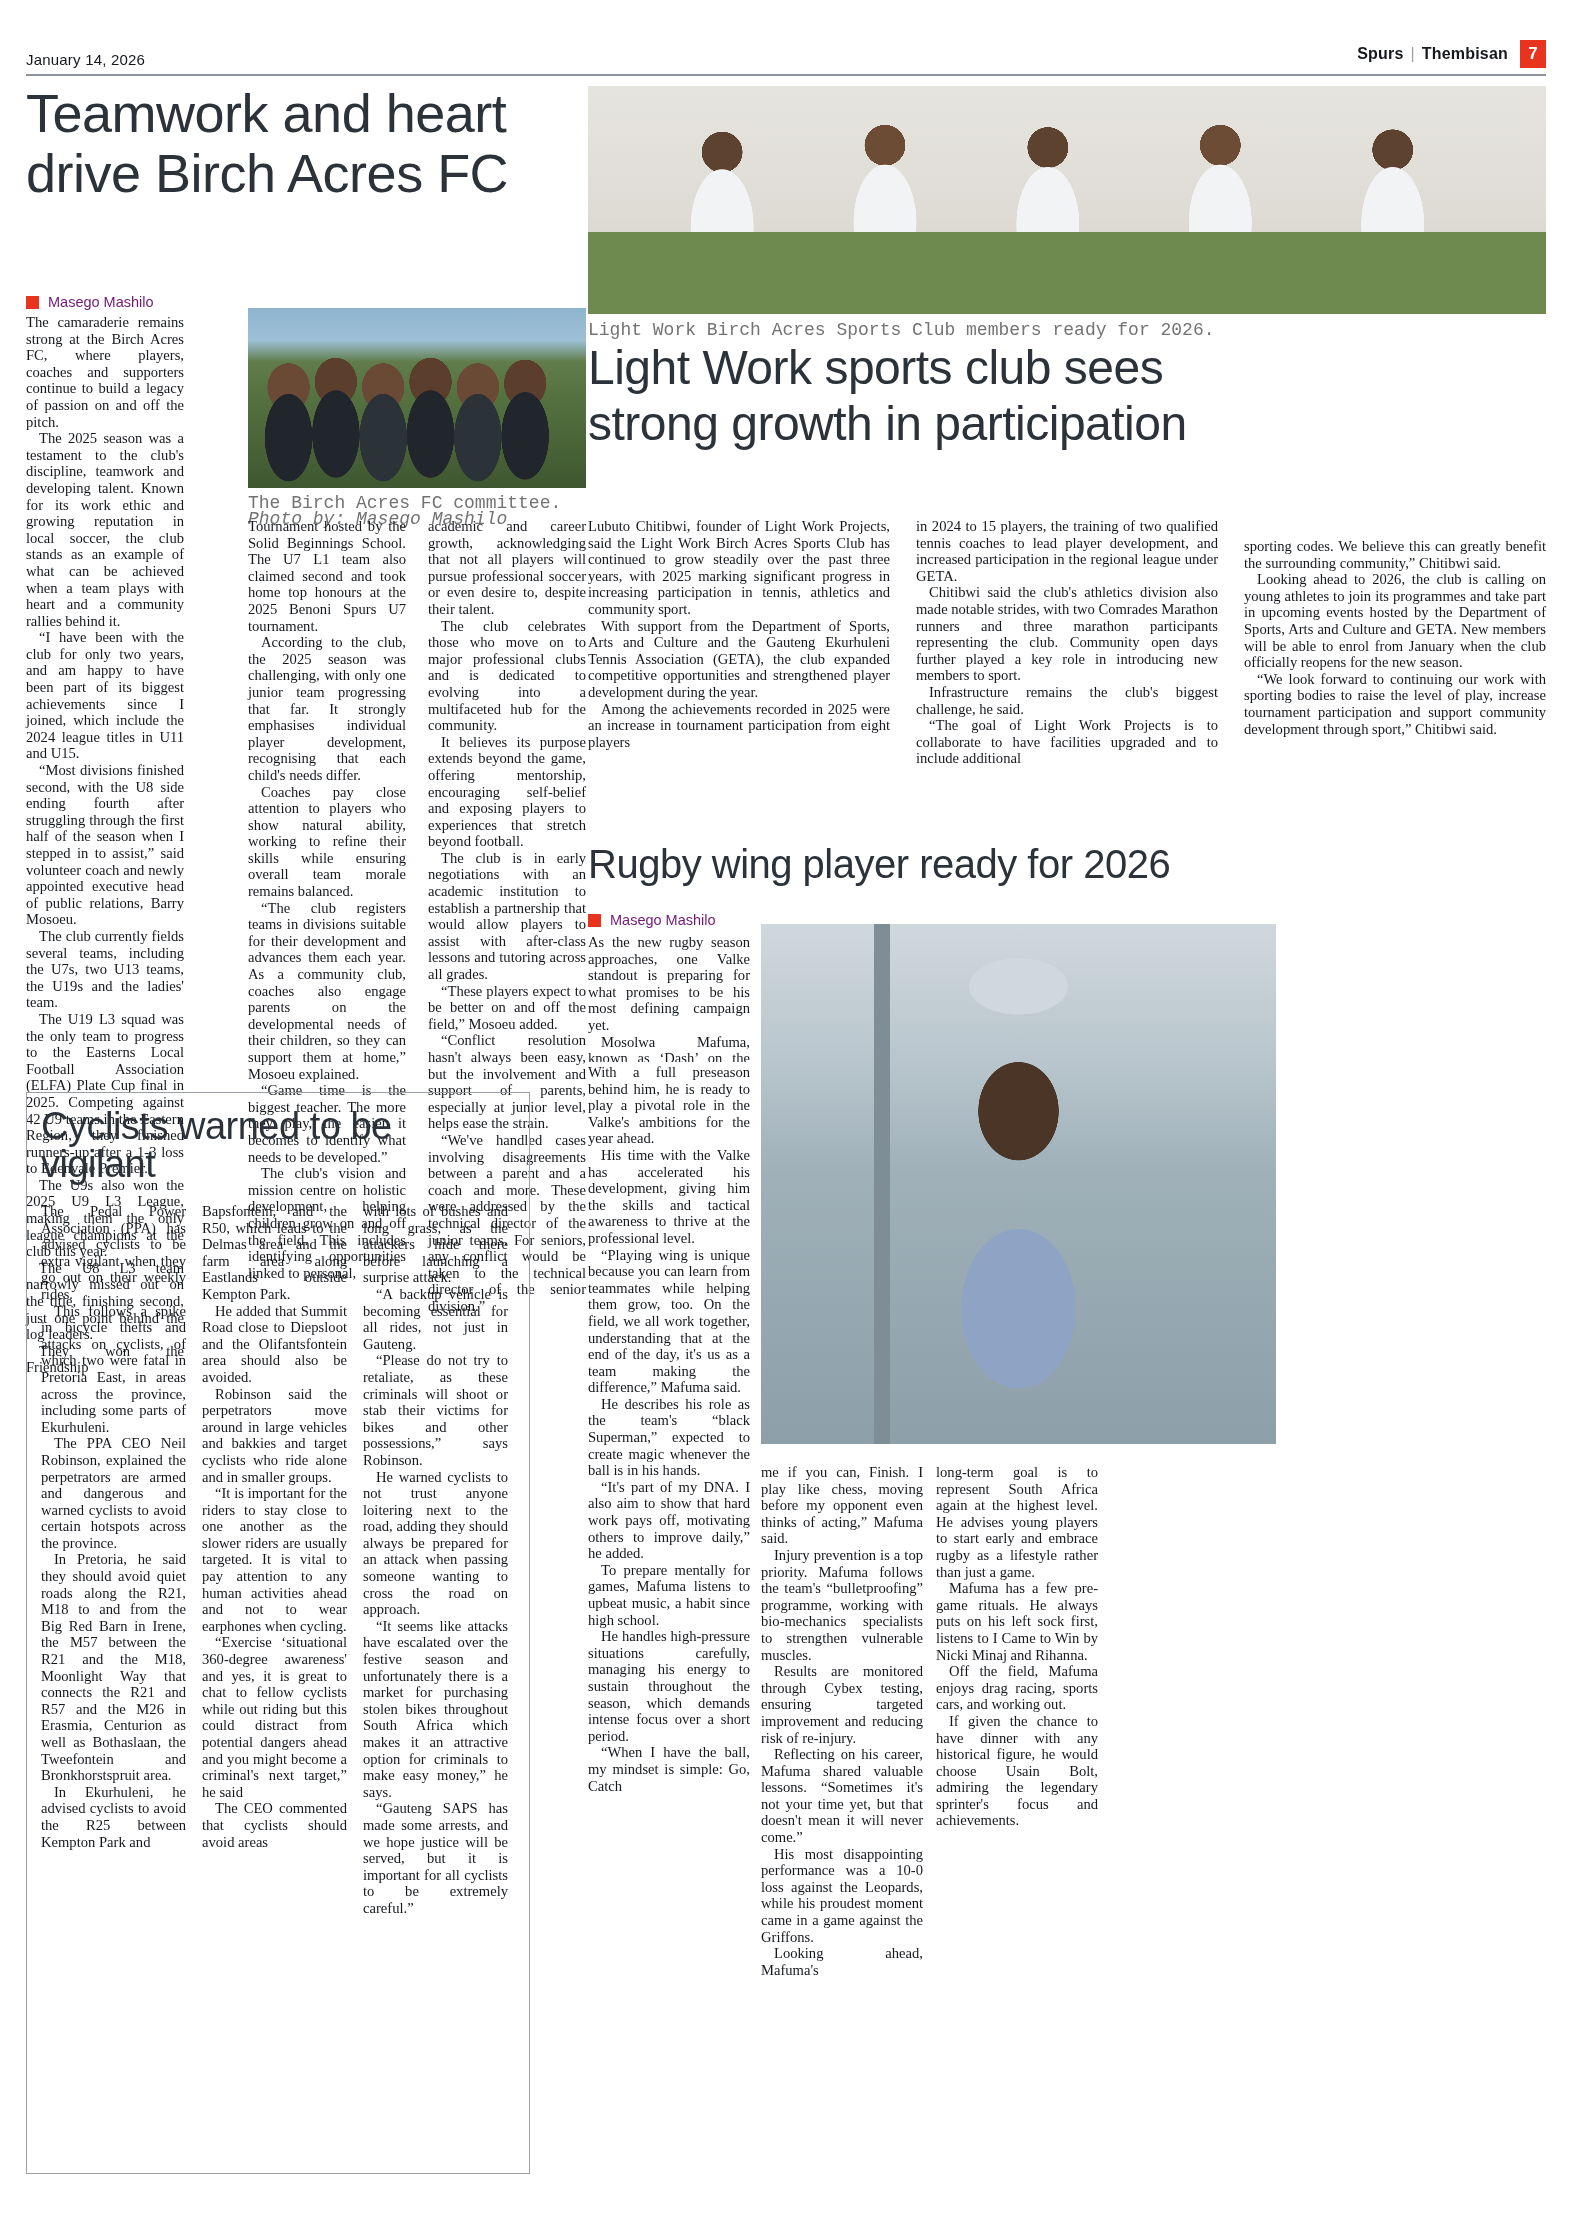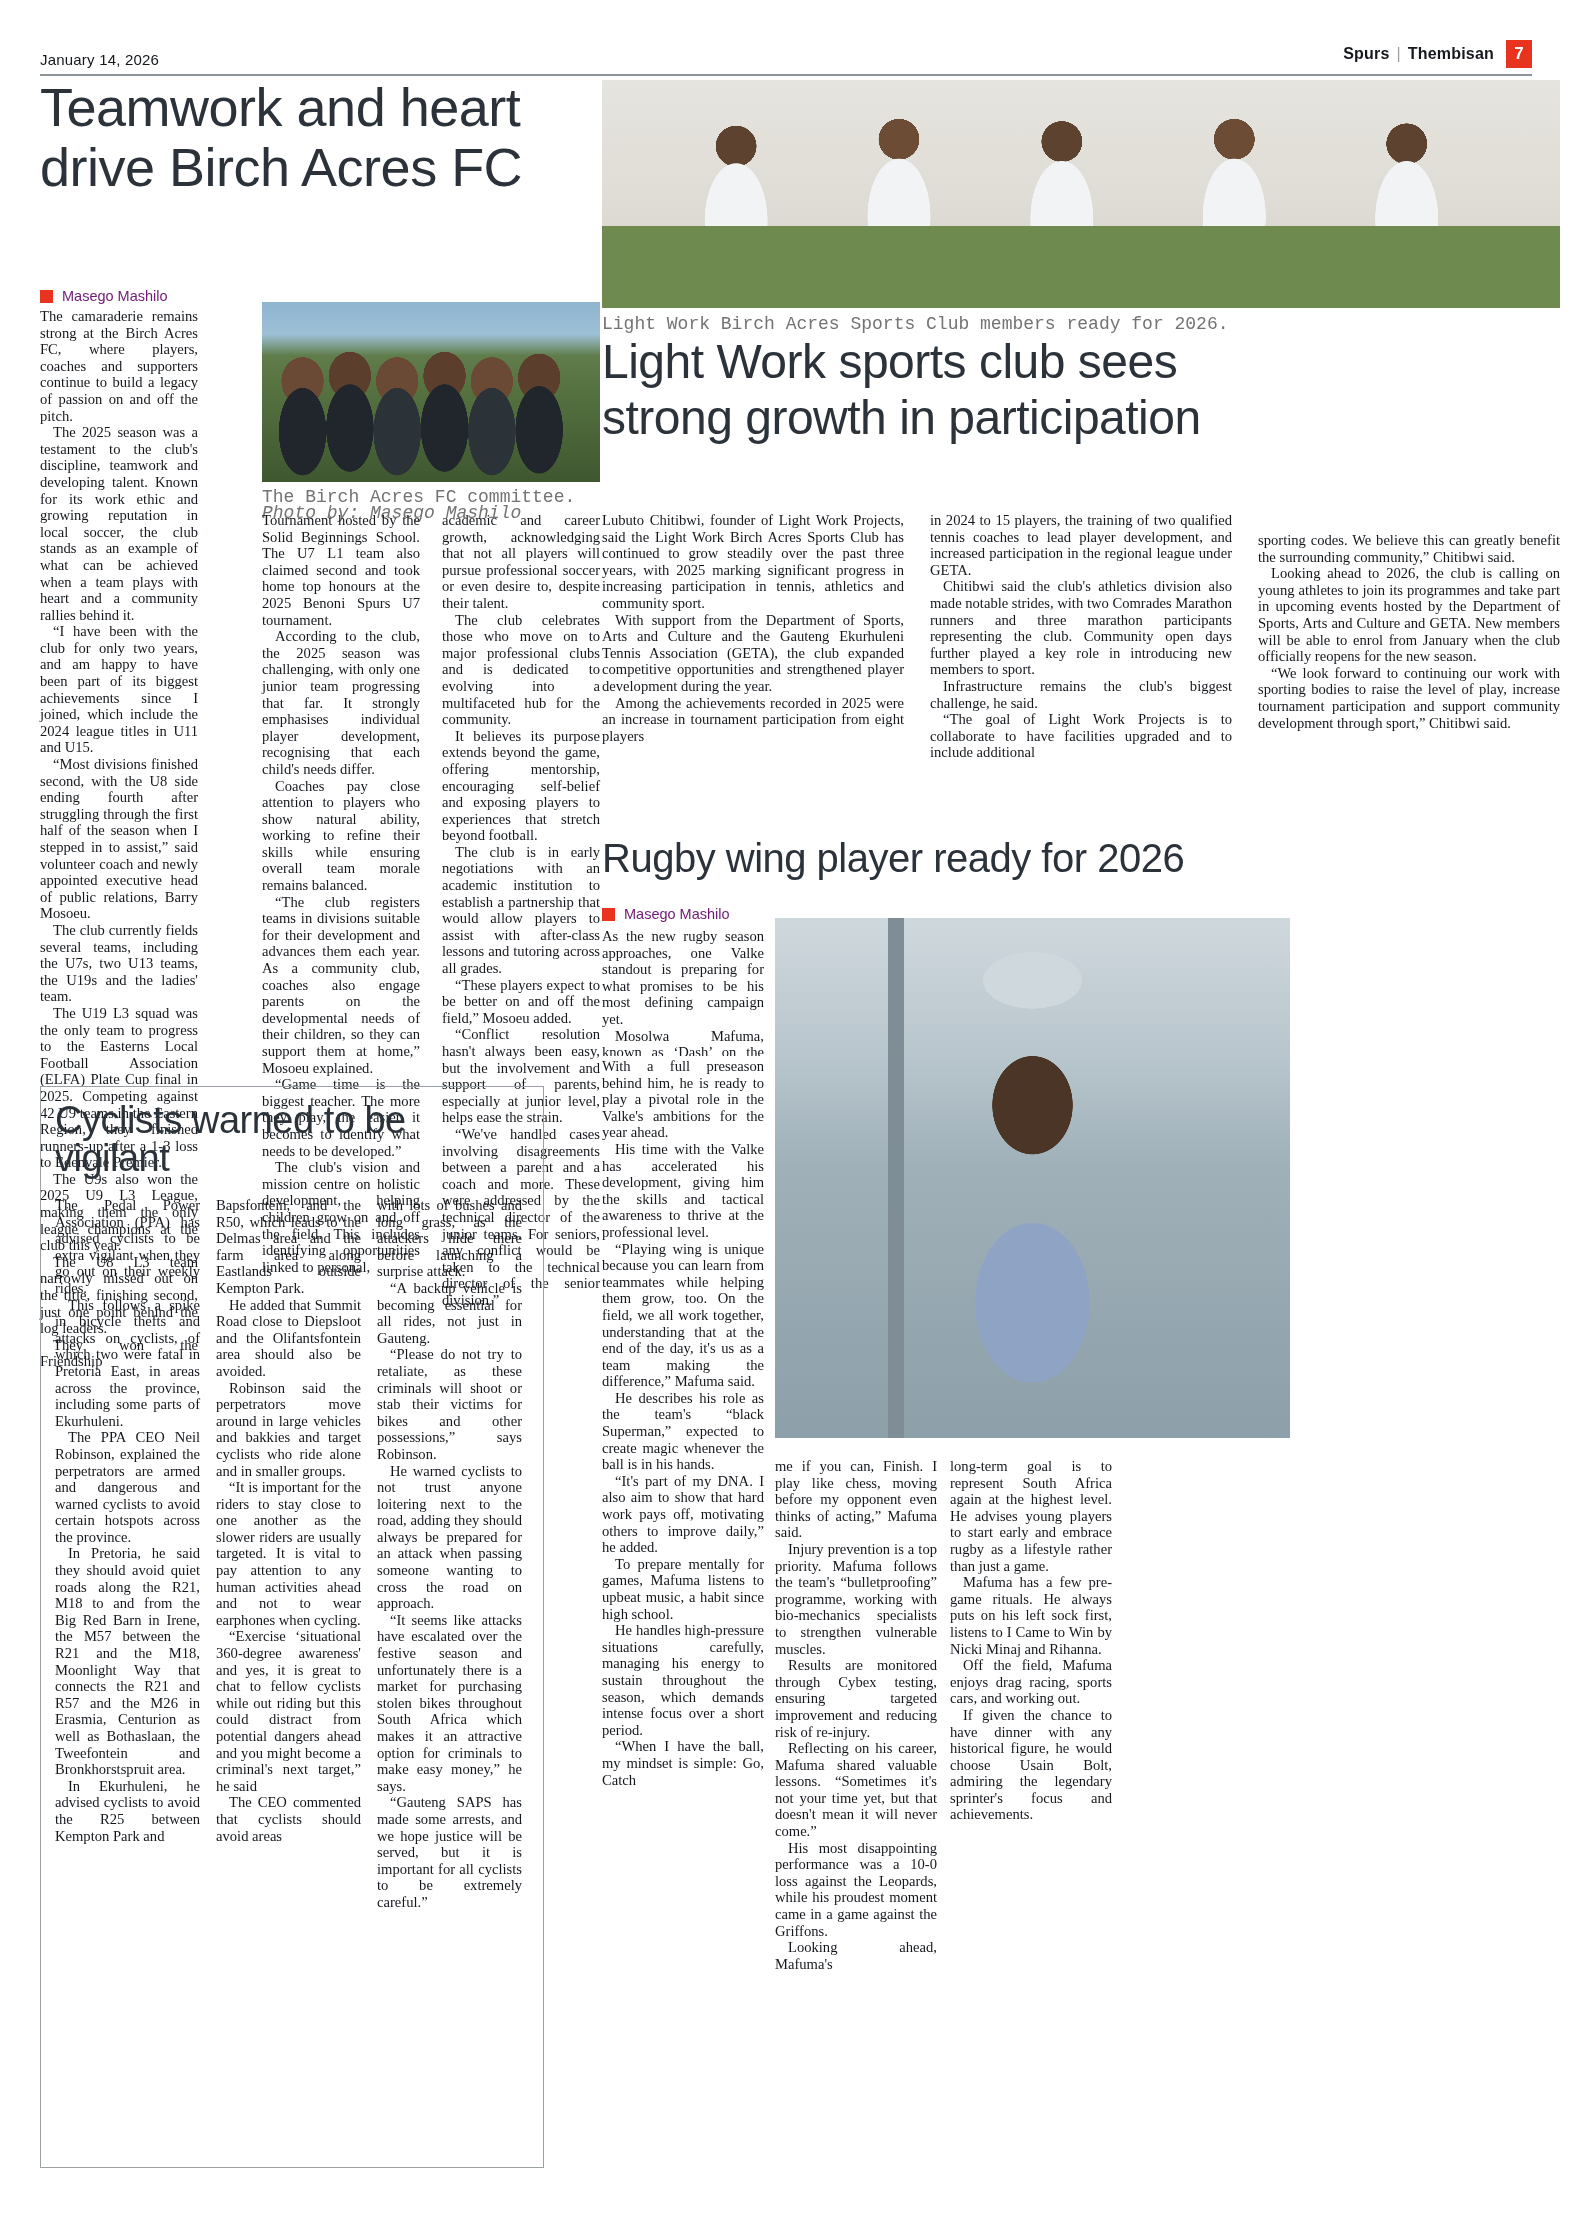--- a/index.html
+++ b/index.html
@@ -2,21 +2,21 @@
 <html><head>
 <meta charset="utf-8">
 <style>
   html,body{margin:0;padding:0;background:#fff;}
   body{
     width:1572px;height:2224px;
     font-family:"Liberation Serif", serif;
     color:#1f252b;
     -webkit-font-smoothing:antialiased;
   }
-  .page{position:relative;width:1572px;height:2224px;box-sizing:border-box;padding:0 40px;}
+  .page{position:relative;width:1572px;height:2224px;box-sizing:border-box;padding:0 26px;}
 
   
   .masthead{display:flex;align-items:flex-end;justify-content:space-between;padding-top:40px;}
   .mast-date{font-family:"Liberation Sans",sans-serif;font-size:15px;letter-spacing:.2px;color:#15181c;}
   .mast-right{display:flex;align-items:center;gap:0;}
   .mast-sect{font-family:"Liberation Sans",sans-serif;font-size:16px;font-weight:700;color:#15181c;letter-spacing:.2px;}
   .mast-div{font-family:"Liberation Sans",sans-serif;font-size:16px;color:#9aa0a6;margin:0 7px;}
   .mast-pub{font-family:"Liberation Sans",sans-serif;font-size:16px;font-weight:700;color:#15181c;letter-spacing:.2px;}
   .mast-num{width:26px;height:28px;background:#e8341f;color:#fff;font-family:"Liberation Sans",sans-serif;
             font-size:17px;font-weight:700;display:flex;align-items:center;justify-content:center;margin-left:12px;}
@@ -109,21 +109,21 @@
     <div class="mast-date">January 14, 2026</div>
     <div class="mast-right">
       <span class="mast-sect">Spurs</span>
       <span class="mast-div">|</span>
       <span class="mast-pub">Thembisan</span>
       <span class="mast-num">7</span>
     </div>
   </div>
   <div class="rule"></div>
 
-  <div style="position:relative;height:978px;margin-top:4px;">
+  <div style="position:relative;height:978px;margin-top:10px;">
 
     <div style="position:absolute;left:0;top:0;width:500px;">
       <h1 class="hl hdr-big">Teamwork and heart</h1>
       <h1 class="hl hdr-big" style="margin-top:6px;">drive Birch Acres FC</h1>
     </div>
 
     <div class="byline" style="position:absolute;left:0;top:192px;">
       <span class="sq"></span>
       <span class="nm">Masego Mashilo</span>
     </div>

